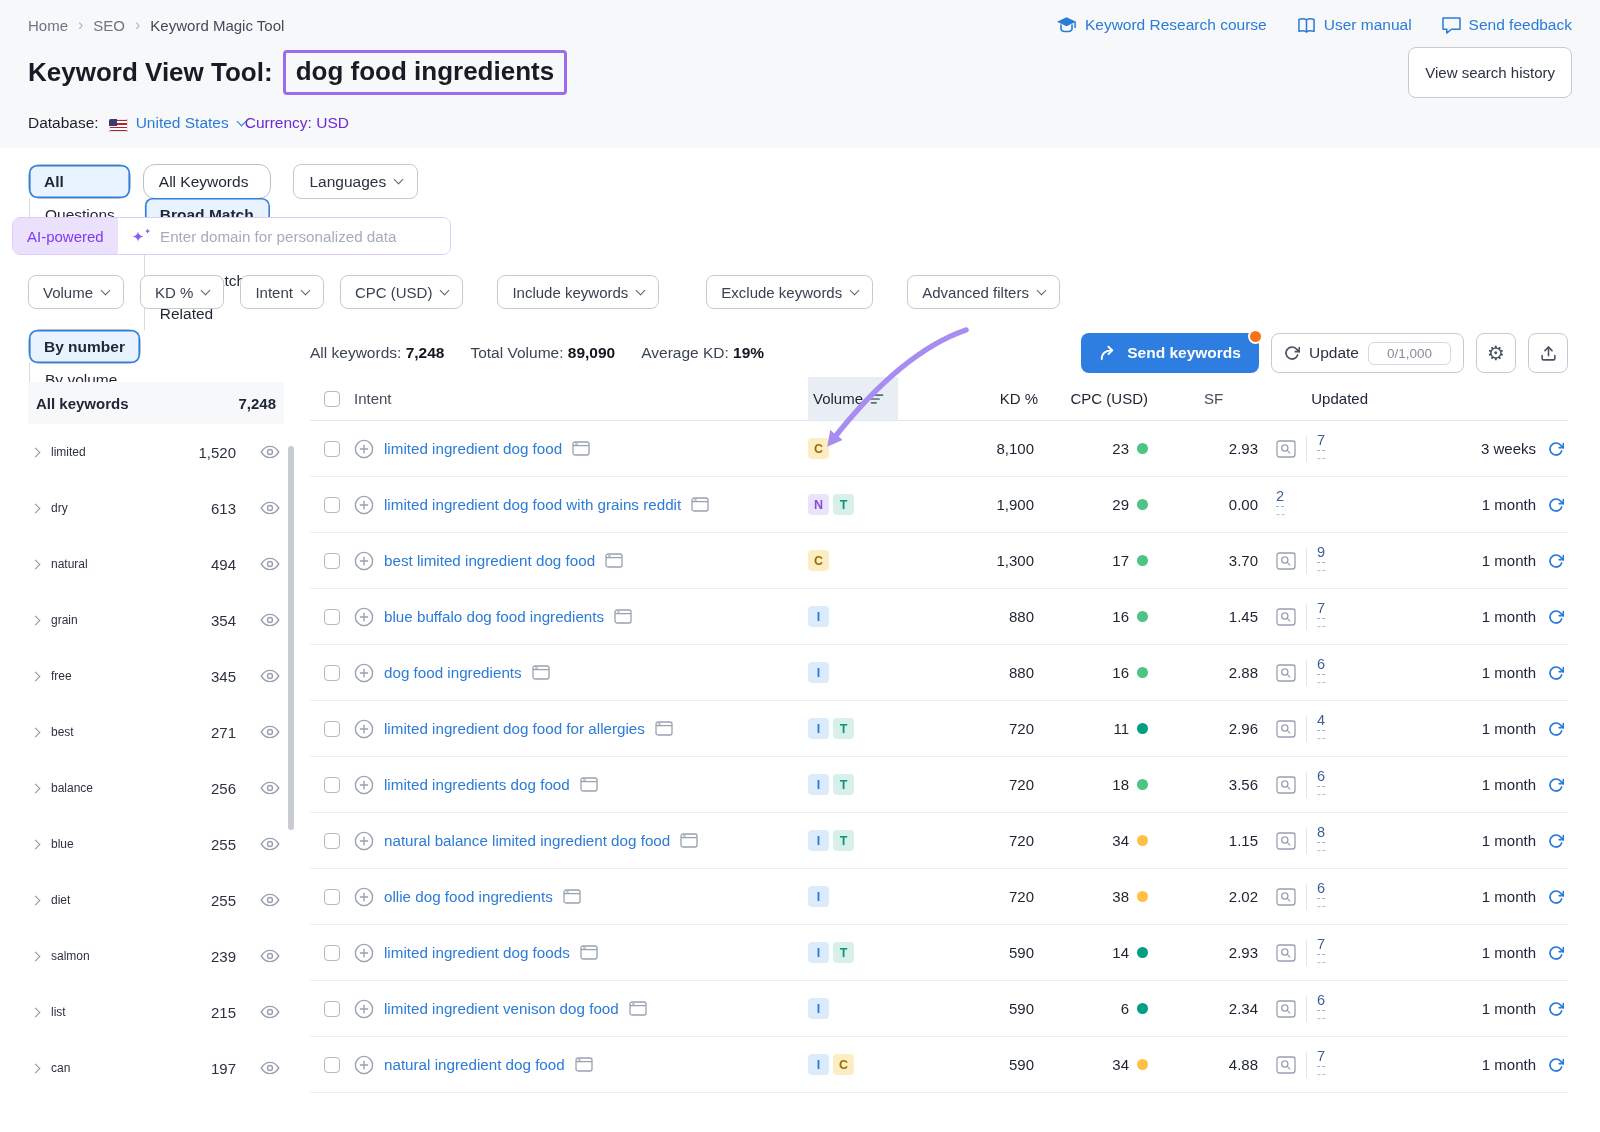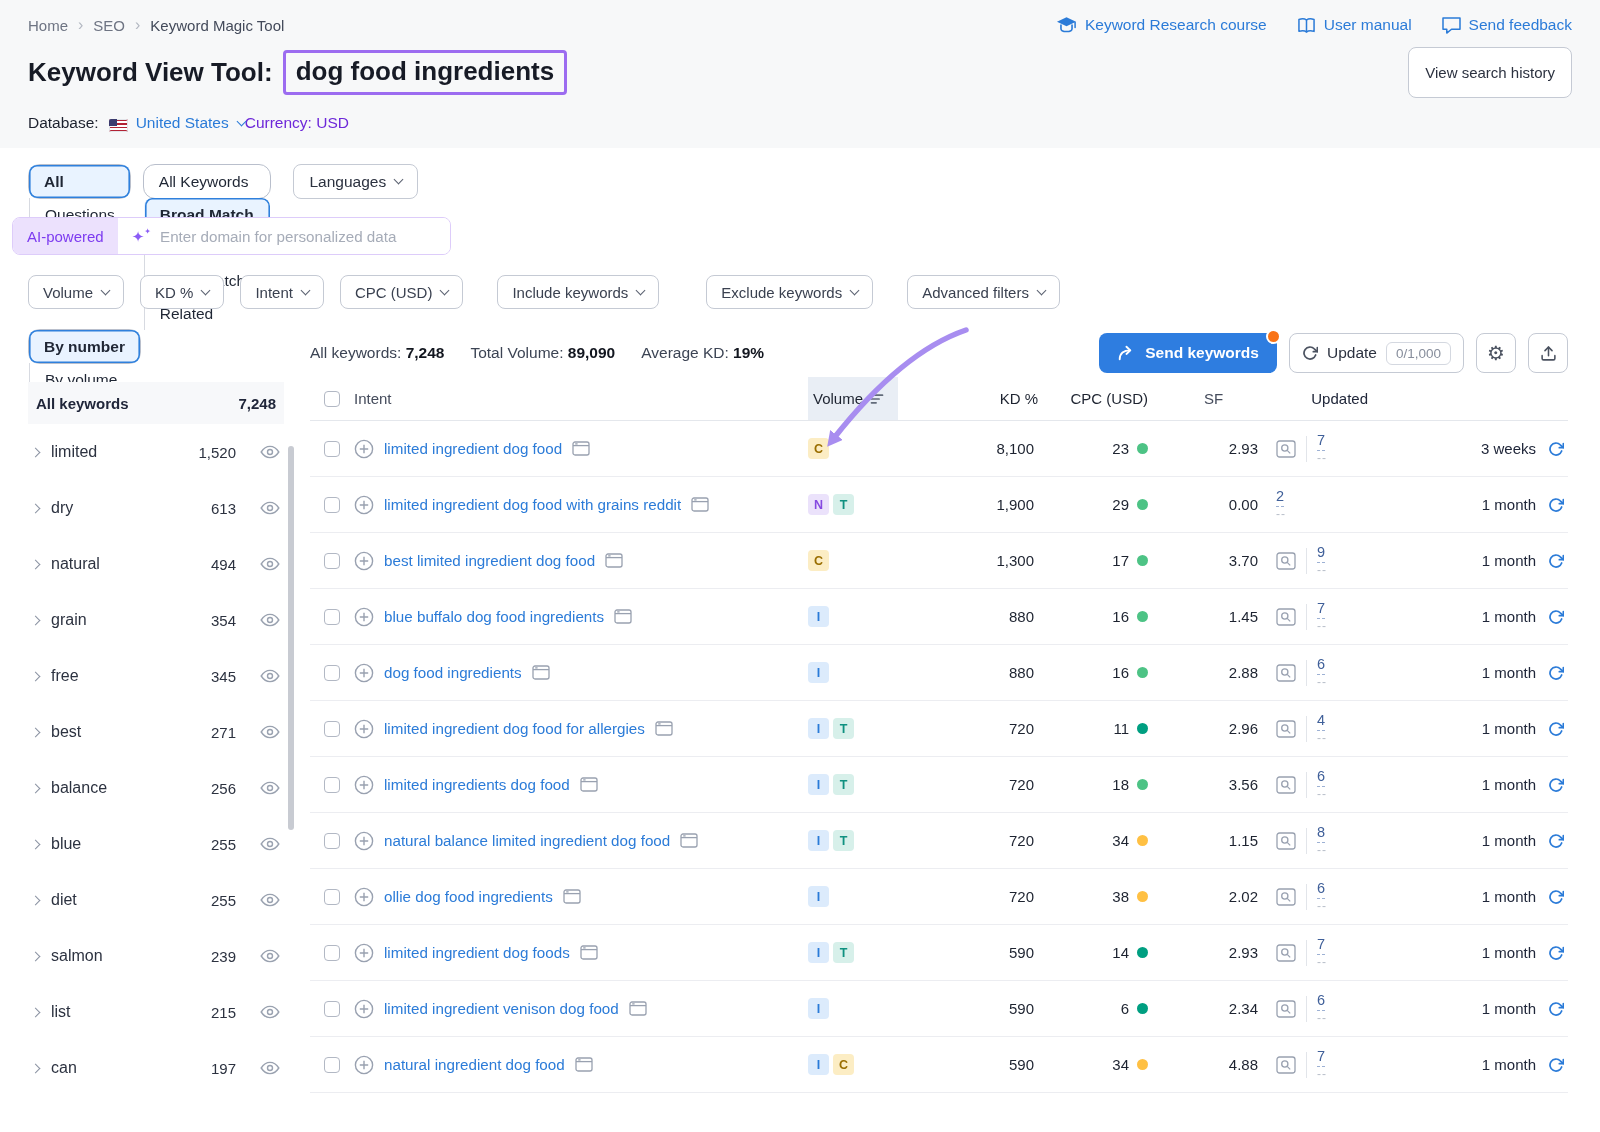--- a/index.html
+++ b/index.html
@@ -61,36 +61,36 @@
   .filters-row { display:flex; align-items:center; gap:16px; padding:0 28px; margin-top:20px; }
   .filter-btn { height:34px; padding:0 14px; font-size:15px; color:#3a4150; }
 
   
   .main { display:flex; margin-top:20px; padding:0 32px 0 28px; align-items:flex-start; }
   .sidebar { width:256px; flex:none; }
   .side-panel { position:relative; margin-top:18px; }
   .side-head { height:42px; display:flex; align-items:center; justify-content:space-between; background:#f7f8fa;
     padding:0 8px; font-weight:bold; font-size:15px; color:#20263a; }
   .side-item { height:56px; display:flex; align-items:center; gap:12px; padding:0 4px; cursor:pointer; }
-  .g-label { color:#2c3240; font-size:16px; }
+  .g-label { color:#2c3240; font-size:12px; }
   .g-count { margin-left:auto; color:#2c3240; font-size:15px; }
   .g-eye { margin-left:12px; display:flex; cursor:pointer; }
   .side-scrollbar { position:absolute; right:-10px; top:64px; width:6px; height:384px; background:#c8cbd2; border-radius:3px; cursor:grab; }
 
   .panel { flex:1; margin-left:26px; min-width:0; }
   .stats-row { display:flex; align-items:center; height:48px; }
   .stat { margin-right:26px; font-size:15.5px; color:#3c4454; white-space:nowrap; }
   .stat b { color:#12161f; }
   .panel-actions { margin-left:auto; display:flex; align-items:center; gap:12px; }
   .send-btn { position:relative; display:flex; align-items:center; gap:10px; background:#2e7de0; color:#fff;
     border:none; border-radius:8px; height:40px; padding:0 18px; font-size:15.5px; font-weight:bold; cursor:pointer; font-family:inherit; }
   .send-btn::after { content:''; position:absolute; top:-4px; right:-4px; width:11px; height:11px; border-radius:50%;
     background:#f97316; border:2px solid #fff; }
   .update-btn { height:40px; padding:0 12px; gap:9px; font-size:15.5px; }
-  .upd-count { border:1px solid #d4d8e0; border-radius:6px; padding:3px 9px; color:#878e9c; font-size:13.5px; }
+  .upd-count { border:1px solid #d4d8e0; border-radius:6px; padding:3px 18px; color:#878e9c; font-size:13.5px; }
   .icon-btn { width:40px; height:40px; justify-content:center; padding:0; }
   .gear-glyph { font-family:"DejaVu Sans",sans-serif; font-size:20px; color:#4b5260; line-height:1; }
 
   .thead, .trow { display:grid; grid-template-columns:44px 1fr 90px 150px 110px 110px 130px 170px; align-items:center; }
   .thead { height:44px; border-bottom:1px solid #e4e7ec; color:#454c5c; font-size:15px; }
   .thead .hc { display:flex; align-items:center; height:100%; }
   .hc.c-vol { background:#e9eef5; justify-content:flex-end; padding-right:14px; gap:7px; cursor:pointer; }
   .hc.c-kd, .hc.c-cpc { justify-content:flex-end; padding-right:10px; }
   .hc.c-sf { padding-left:46px; }
   .hc.c-upd { justify-content:flex-end; padding-right:30px; }

